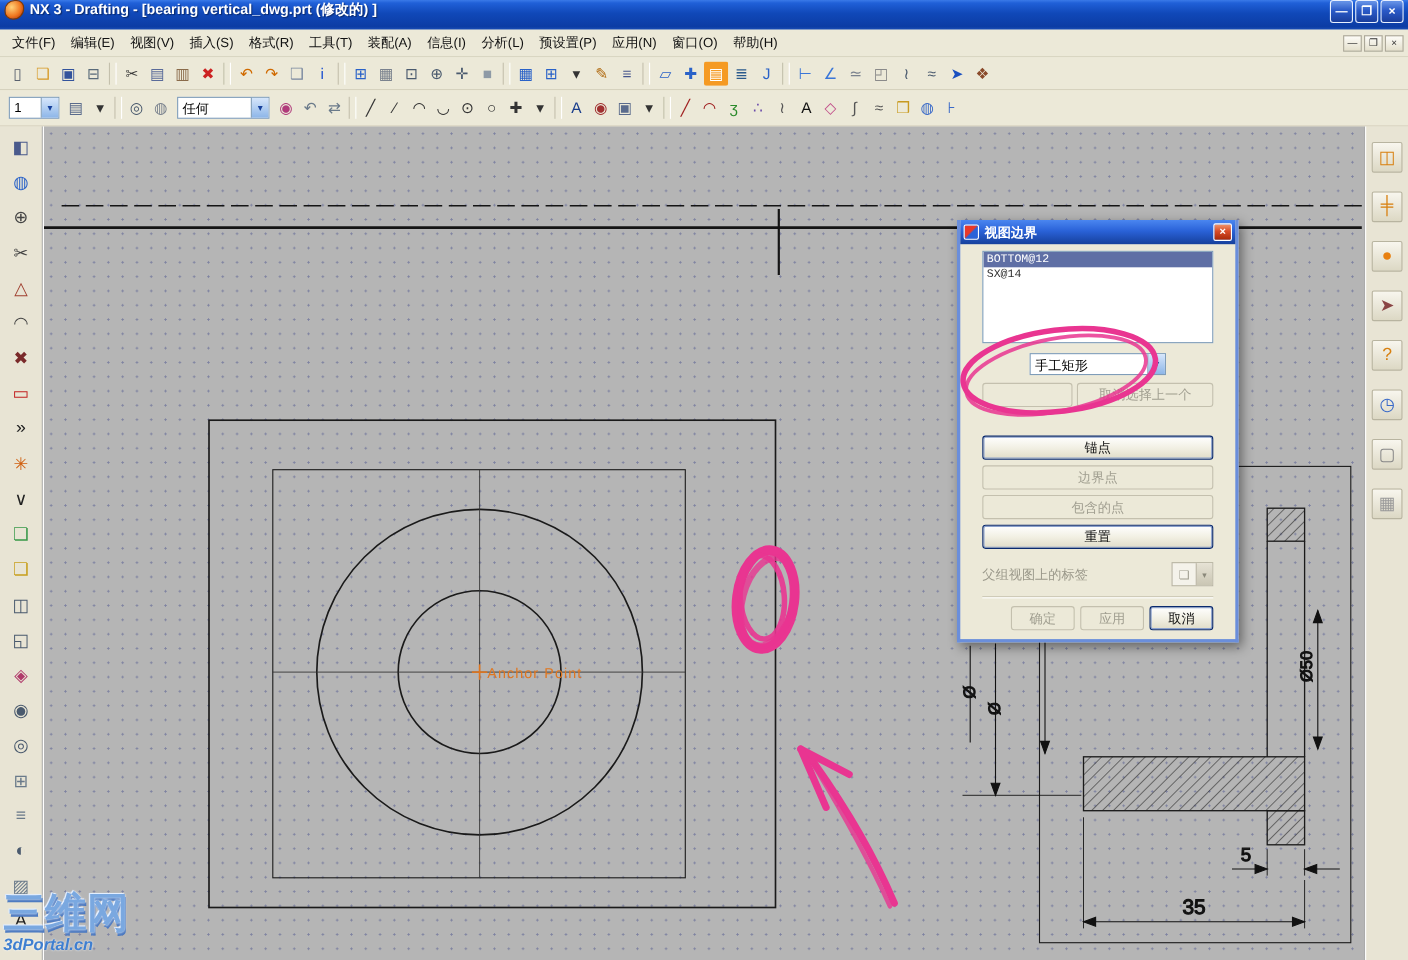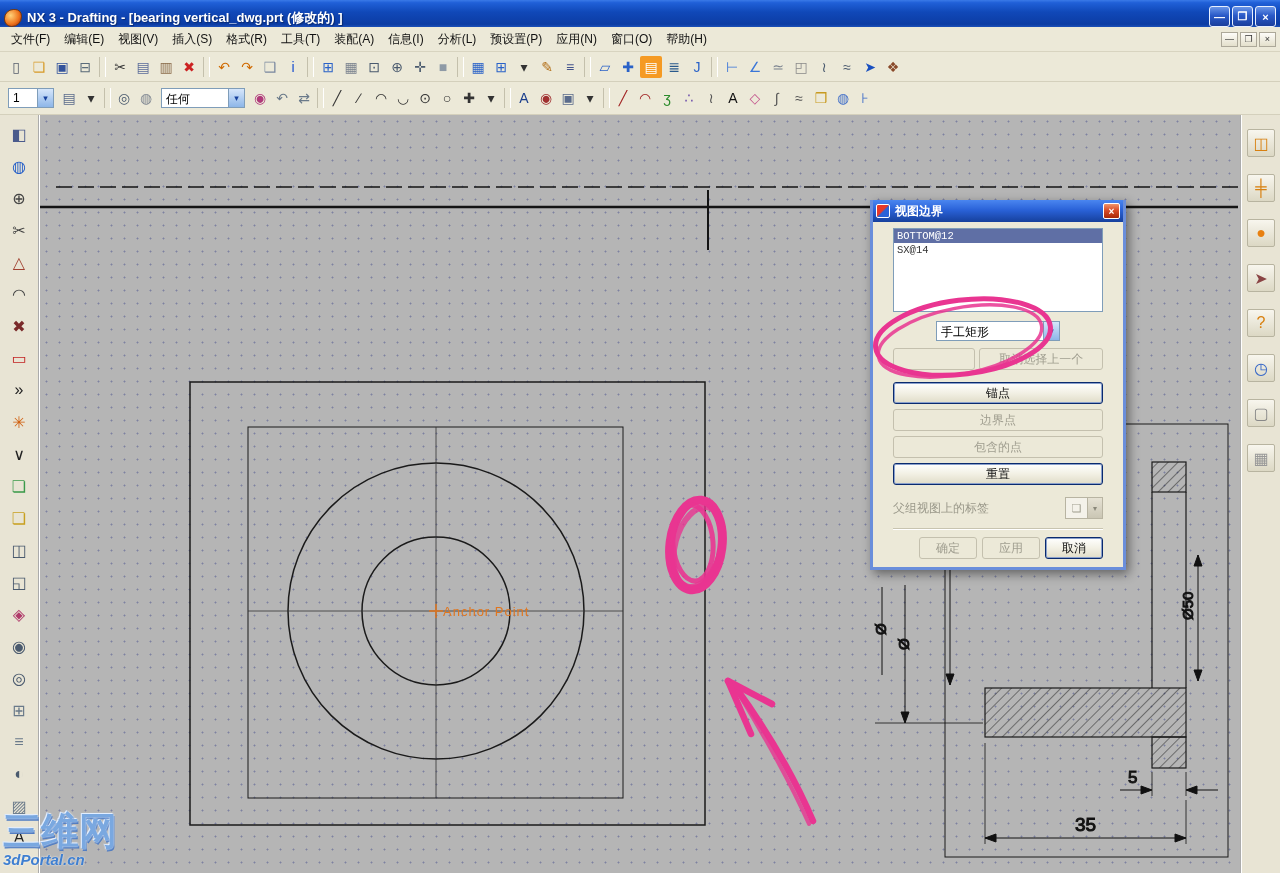--- a/index.html
+++ b/index.html
@@ -1,20 +1,20 @@
 <!DOCTYPE html>
 <html><head>
 <meta charset="utf-8">
 <style>
   *{margin:0;padding:0;box-sizing:border-box}
   html,body{width:1280px;height:873px;overflow:hidden}
   body{font-family:"Liberation Sans",sans-serif;font-size:12px;background:#ece9d8;position:relative}
 
   
-  .titlebar{height:27px;display:flex;align-items:flex-end;padding:0 4px;gap:5px;
+  .titlebar{height:27px;display:flex;align-items:flex-start;padding:0 4px;gap:5px;
     background:linear-gradient(180deg,#3a7ae8 0%,#2060d8 10%,#1048b8 45%,#0c3ca4 90%,#1c50b8 100%);}
   .nx-logo{width:18px;height:18px;border-radius:55% 40% 60% 45%;
     background:radial-gradient(circle at 35% 35%,#ffd27a,#f07820 55%,#a82808 95%);
     border:1px solid #7a3808;flex:0 0 auto}
   .title-text{color:#fff;font-weight:bold;font-size:13px;text-shadow:1px 1px 1px #0a2a6e;white-space:nowrap;overflow:hidden;flex:1}
   .winbtns{display:flex;gap:2px}
   .winbtn{width:21px;height:21px;border-radius:3px;border:1px solid #e8f0ff;display:flex;align-items:center;justify-content:center;
     color:#fff;font-size:11px;font-weight:bold;background:linear-gradient(180deg,#6a96e8,#2a5ac8 45%,#1a3e9c)}
 
   
@@ -66,21 +66,21 @@
   .list-row{height:14px;line-height:14px;padding-left:3px;color:#333;white-space:nowrap}
   .list-row.selected{background:#5f6fa5;color:#fff}
   .mode-row{margin-top:9px;display:flex;justify-content:center}
   .mode-row .xp-select{width:124px;margin:0}
   .split-row{margin-top:7px;display:flex;gap:4px}
   .dlg-btn{height:22px;font-family:"Liberation Sans",sans-serif;font-size:12px;color:#111;border-radius:3px;
     background:linear-gradient(180deg,#ffffff,#f2f0e4 50%,#e0dcc8);border:1px solid #8a8878;width:100%;display:block}
   .dlg-btn.small{width:auto}
   .dlg-btn.default-btn{border:1px solid #0a2a6e;box-shadow:inset 0 0 0 1px #8aa0cc}
   .dlg-btn.disabled{color:#a09e90;border-color:#c4c0ae;background:#ece9d8;box-shadow:none}
-  .btn-stack{margin-top:12px;display:flex;flex-direction:column;gap:5px}
+  .btn-stack{margin-top:26px;display:flex;flex-direction:column;gap:5px}
   .parent-row{margin-top:12px;display:flex;align-items:center;gap:6px}
   .parent-row .lbl{color:#9a988a;font-size:12px;flex:1}
   .mini-combo{display:flex;height:22px;width:38px;border:1px solid #b8b4a2;background:#f4f2ea}
   .mini-combo .pg{flex:1;display:flex;align-items:center;justify-content:center;color:#a09e90;font-size:11px}
   .mini-combo .dbtn{width:15px;background:linear-gradient(180deg,#e6e2d4,#cac6b4);border-left:1px solid #b8b4a2;
     color:#8a887a;display:flex;align-items:center;justify-content:center;font-size:8px}
   .dlg-sep{margin:9px 0 7px;border-top:1px solid #c8c4b0;border-bottom:1px solid #fff}
   .footer-row{display:flex;justify-content:flex-end;gap:5px}
   .footer-row .dlg-btn{width:58px}
 

